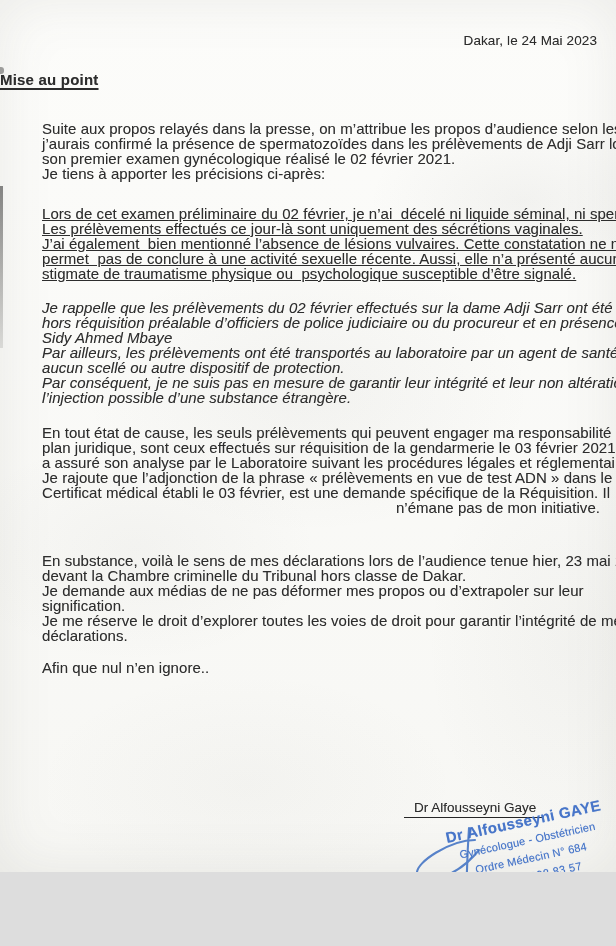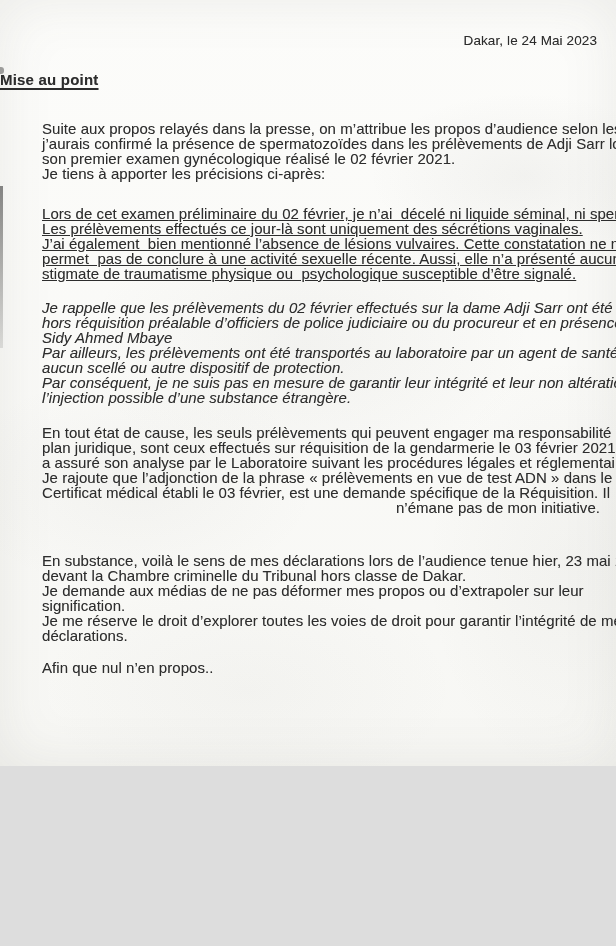--- a/index.html
+++ b/index.html
@@ -3,21 +3,21 @@
 <meta charset="utf-8">
 <style>
   :root{
     --paper-color:#fafaf7;
     --ink-color:#2d2d2d;
     --stamp-color:#3e6fc7;
   }
   html,body{margin:0;padding:0;background:#ddd;}
   .page{
     position:relative;
-    width:616px;height:766px;
+    width:616px;height:872px;
     margin:0 auto;
     overflow:hidden;
     font-family:"Liberation Sans",sans-serif;
     color:var(--ink-color);
     background:
       radial-gradient(220px 120px at 85% 23%, rgba(125,125,118,.07), transparent 70%),
       radial-gradient(320px 200px at 50% 45%, rgba(125,125,118,.06), transparent 70%),
       radial-gradient(260px 160px at 22% 63%, rgba(125,125,118,.05), transparent 70%),
       radial-gradient(200px 300px at 92% 74%, rgba(125,125,118,.05), transparent 70%),
       radial-gradient(300px 160px at 40% 90%, rgba(125,125,118,.04), transparent 70%),
@@ -124,21 +124,21 @@
 a assuré son analyse par le Laboratoire suivant les procédures légales et réglementaires.
 Je rajoute que l’adjonction de la phrase « prélèvements en vue de test ADN » dans le
 Certificat médical établi le 03 février, est une demande spécifique de la Réquisition. Il
 n’émane pas de mon initiative.</p>
     <p class="par m6">En substance, voilà le sens de mes déclarations lors de l’audience tenue hier, 23 mai 2023
 devant la Chambre criminelle du Tribunal hors classe de Dakar.
 Je demande aux médias de ne pas déformer mes propos ou d’extrapoler sur leur
 signification.
 Je me réserve le droit d’explorer toutes les voies de droit pour garantir l’intégrité de mes
 déclarations.</p>
-    <p class="par">Afin que nul n’en propos..</p>
+    <p class="par">Afin que nul n’en ignore..</p>
   </div>
 
   <div class="sign-name">
     <span>Dr Alfousseyni Gaye</span>
   </div>
 
   <div class="stamp">
     <div class="l1">Dr Alfousseyni GAYE</div>
     <div class="l2">Gynécologue - Obstétricien</div>
     <div class="l3">Ordre Médecin N° 684</div>

